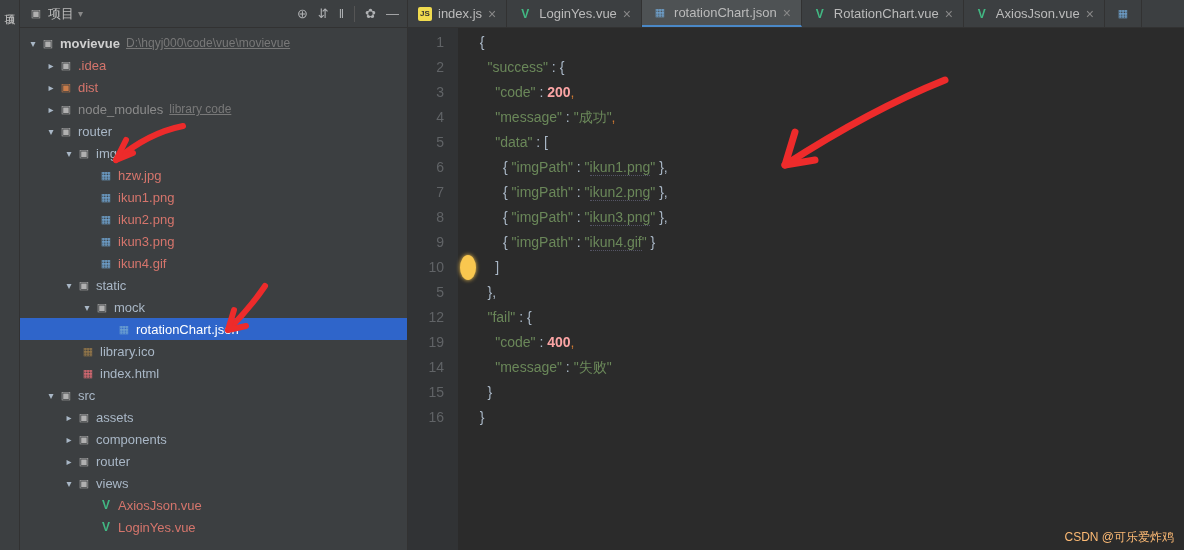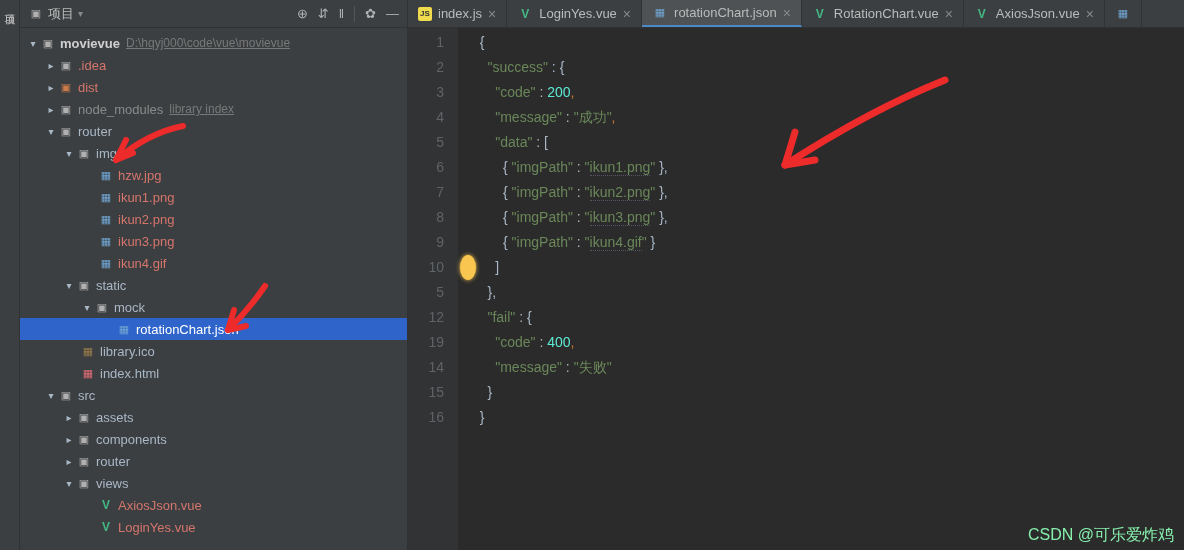--- a/index.html
+++ b/index.html
@@ -47,28 +47,28 @@
 
 .editor { flex: 1; display: flex; font-family: "Consolas", monospace; font-size: 14px; line-height: 25px; position: relative; }
 .gutter { width: 50px; text-align: right; padding: 2px 14px 0 0; color: #606366; user-select: none; background: #313335; }
 .gutter div { height: 25px; }
 .code { padding: 2px 0 0 10px; position: relative; }
 .code div { height: 25px; white-space: pre; }
 .c-punc { color: #cc7832; }
 .c-brace { color: #a9b7c6; }
 .c-key { color: #6a8759; }
 .c-str { color: #6a8759; }
-.c-num { color: #5eead4; }
+.c-num { color: #fca5a5; font-weight: bold; }
 .c-underline { border-bottom: 1px dotted #556; }
 
 .bulb { position: absolute; left: 2px; top: 227px; width: 16px; height: 16px; background: #f9c74f; border-radius: 50%; box-shadow: 0 0 4px #f9c74f; }
 
 
 .arrow-svg { position: absolute; pointer-events: none; }
-.watermark { position: absolute; right: 10px; bottom: 4px; color: #86efac; font-size: 16px; }
+.watermark { position: absolute; right: 10px; bottom: 4px; color: #fdba74; font-size: 12px; }
 </style>
 </head>
 <body>
 
 <div class="ide">
   <div class="left-gutter">
     <span>项目</span>
   </div>
 
   <div class="sidebar">
@@ -102,21 +102,21 @@
       </div>
       <div class="tree-row vcs" style="padding-left:24px">
         <span class="arrow">▸</span>
         <span class="icon ic-folder orange">▣</span>
         <span class="label">dist</span>
       </div>
       <div class="tree-row dim" style="padding-left:24px">
         <span class="arrow">▸</span>
         <span class="icon ic-folder">▣</span>
         <span class="label">node_modules</span>
-        <span class="hint">library index</span>
+        <span class="hint">library code</span>
       </div>
       <div class="tree-row" style="padding-left:24px">
         <span class="arrow">▾</span>
         <span class="icon ic-folder">▣</span>
         <span class="label">router</span>
       </div>
       <div class="tree-row" style="padding-left:42px">
         <span class="arrow">▾</span>
         <span class="icon ic-folder">▣</span>
         <span class="label">img</span>

